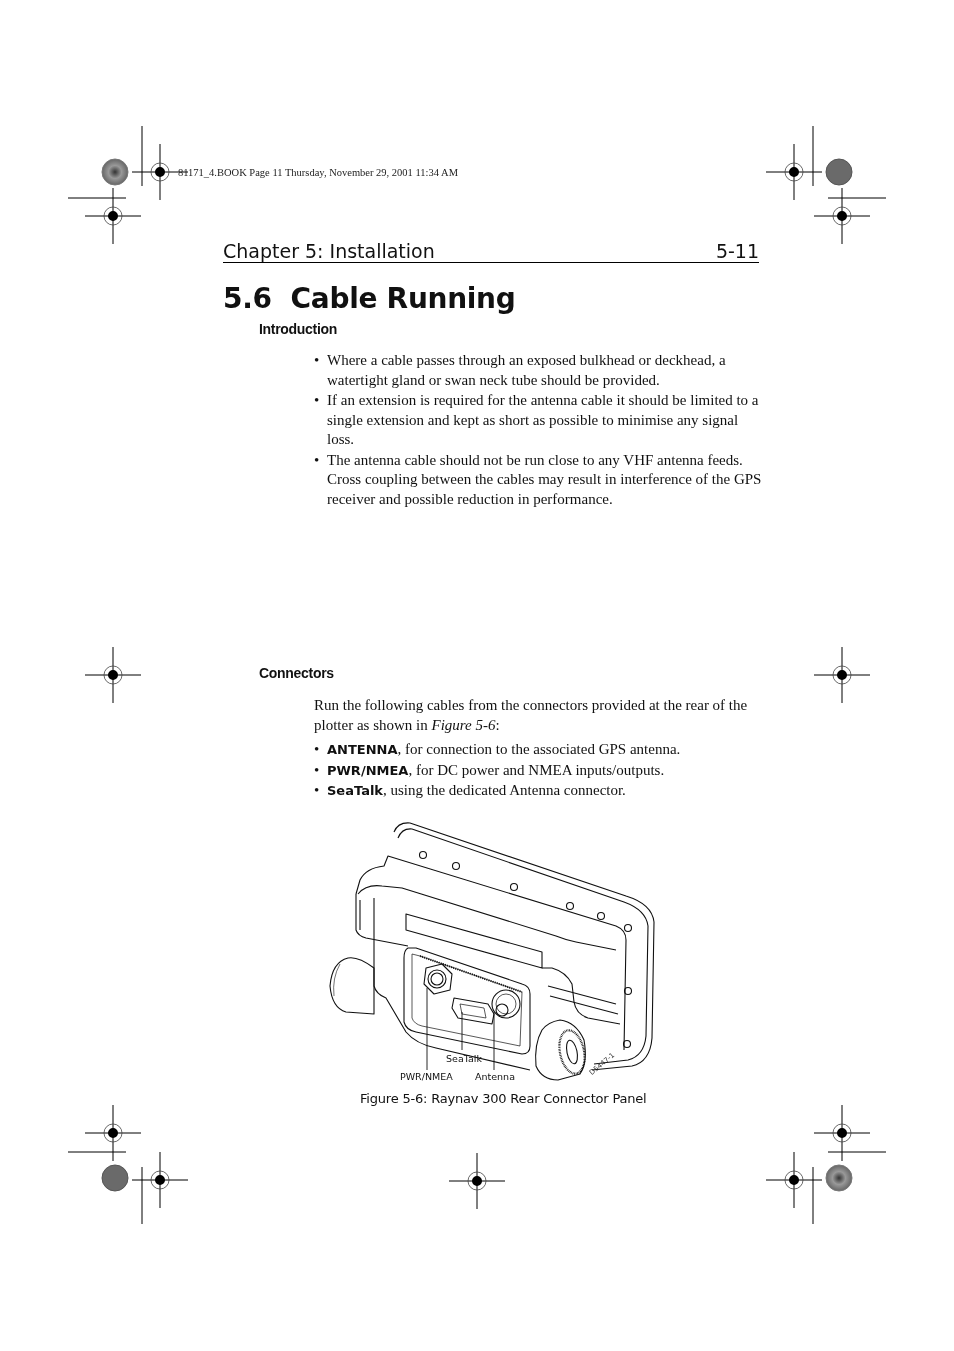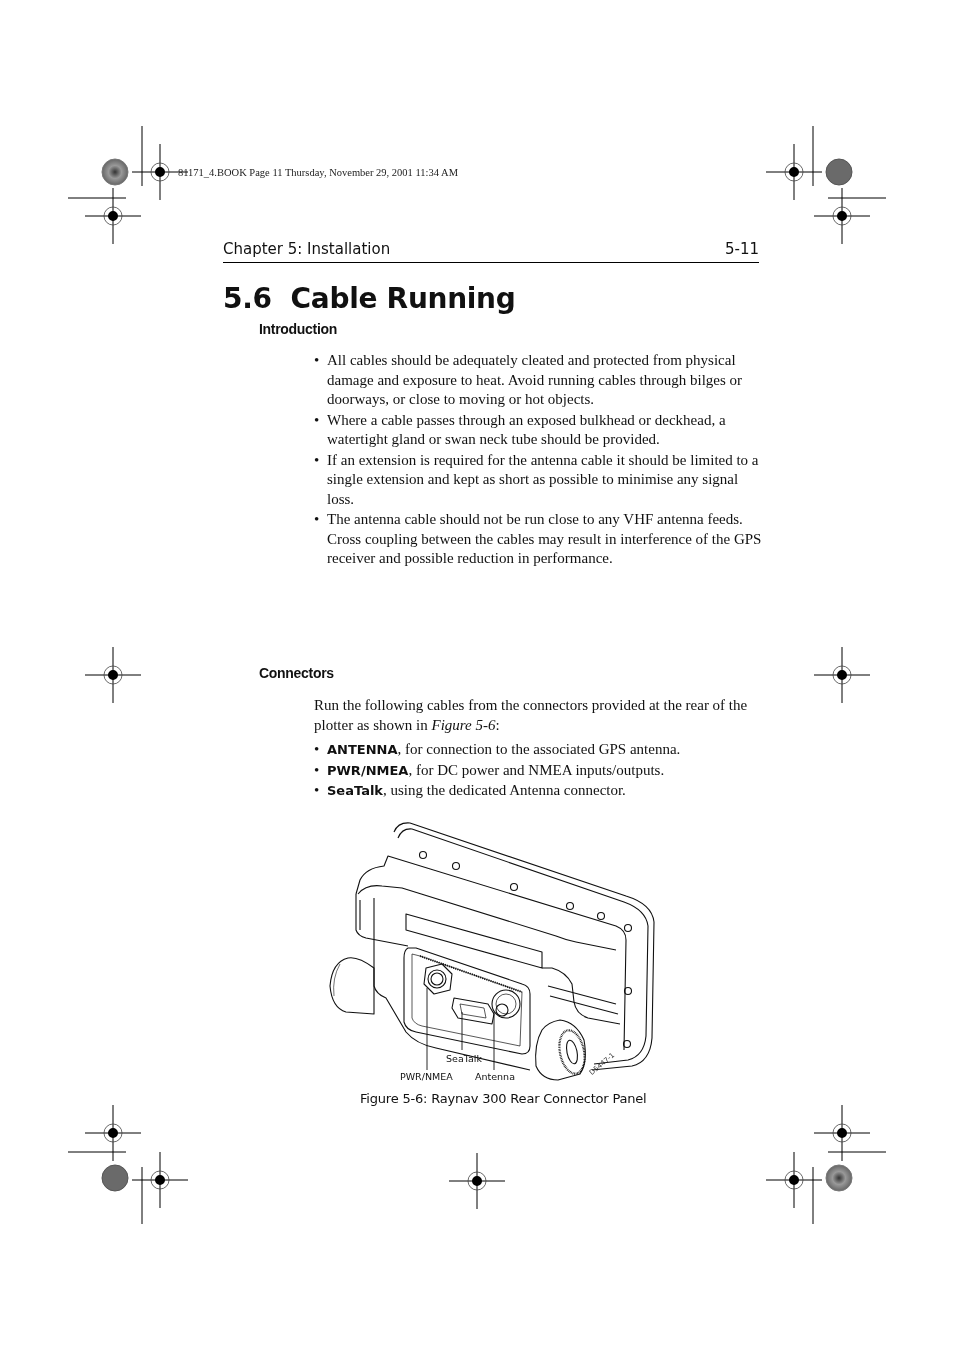--- a/index.html
+++ b/index.html
@@ -1,19 +1,19 @@
 <!DOCTYPE html>
 <html><head>
 <meta charset="utf-8">
 <style>
   html, body { margin:0; padding:0; background:#ffffff; }
   body { width:954px; height:1351px; position:relative; overflow:hidden; font-family:"Liberation Serif", serif; color:#111; }
   .abs { position:absolute; }
   .slug { left:178px; top:167px; font-family:"Liberation Serif", serif; font-size:10.5px; color:#222; white-space:nowrap; }
-  .run-head { left:223px; top:240px; width:536px; height:22px; border-bottom:1px solid #000; font-family:"DejaVu Sans", sans-serif; font-size:15px; }
+  .run-head { left:223px; top:240px; width:536px; height:22px; border-bottom:1px solid #000; font-family:"DejaVu Sans", sans-serif; font-size:19px; }
   .run-left { position:absolute; left:0; top:0; }
   .run-right { position:absolute; right:0; top:0;text-align:right; }
   .h1 { left:223px; top:282px; font-family:"DejaVu Sans", sans-serif; font-weight:bold; font-size:28px; letter-spacing:-0.3px; }
   .h2 { font-family:Liberation Sans, sans-serif; font-weight:bold; font-size:14px; letter-spacing:-0.3px; }
   .body { left:314px; width:448px; font-size:15px; line-height:19.5px; }
   .para { margin:0 0 5px 0; }
   ul.b { list-style:none; margin:0; padding:0; }
   ul.b li { position:relative; padding-left:13px; margin-bottom:1px; }
   ul.b li::before { content:"•"; position:absolute; left:0; top:0; }
   .kw { font-family:"DejaVu Sans", sans-serif; font-weight:bold; font-size:13px; }
@@ -76,21 +76,20 @@
   <span class="run-left">Chapter 5: Installation</span>
   <span class="run-right">5-11</span>
 </div>
 
 <div class="abs h1" style="white-space:pre">5.6  Cable Running</div>
 
 <div class="abs h2" style="left:259px;top:321px">Introduction</div>
 
 <div class="abs body" style="top:351px">
   <ul class="b">
-    <li>All cables should be adequately cleated and protected from physical damage and exposure to heat. Avoid running cables through bilges or doorways, or close to moving or hot objects.</li>
     <li>Where a cable passes through an exposed bulkhead or deckhead, a watertight gland or swan neck tube should be provided.</li>
     <li>If an extension is required for the antenna cable it should be limited to a single extension and kept as short as possible to minimise any signal loss.</li>
     <li>The antenna cable should not be run close to any VHF antenna feeds. Cross coupling between the cables may result in interference of the GPS receiver and possible reduction in performance.</li>
   </ul>
 </div>
 
 <div class="abs h2" style="left:259px;top:665px">Connectors</div>
 
 <div class="abs body" style="top:696px">
   <p class="para"><span>Run the following cables from the connectors provided at the rear of the plotter as shown in </span><i>Figure 5-6</i><span>:</span></p>

